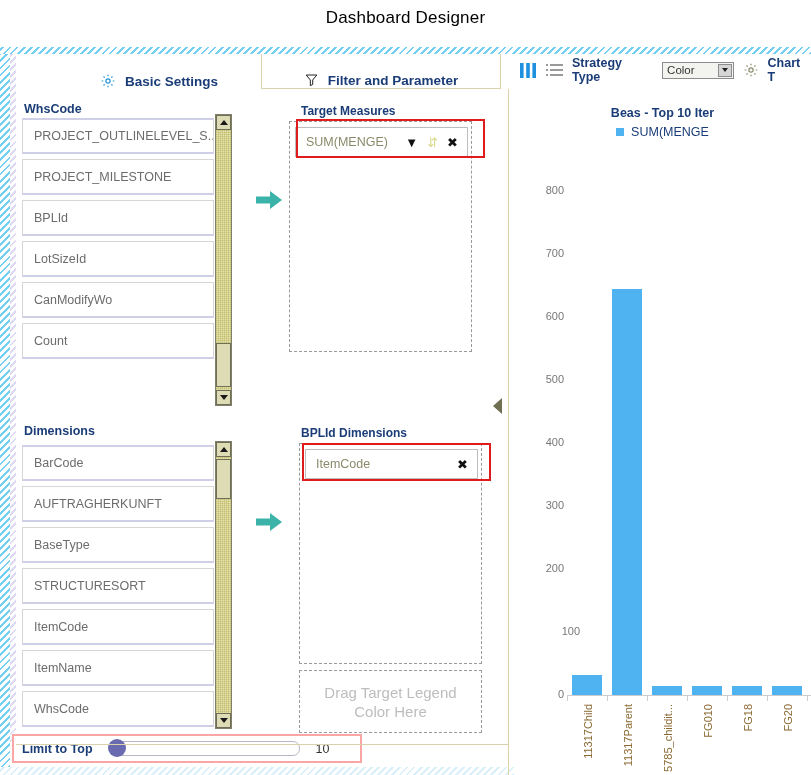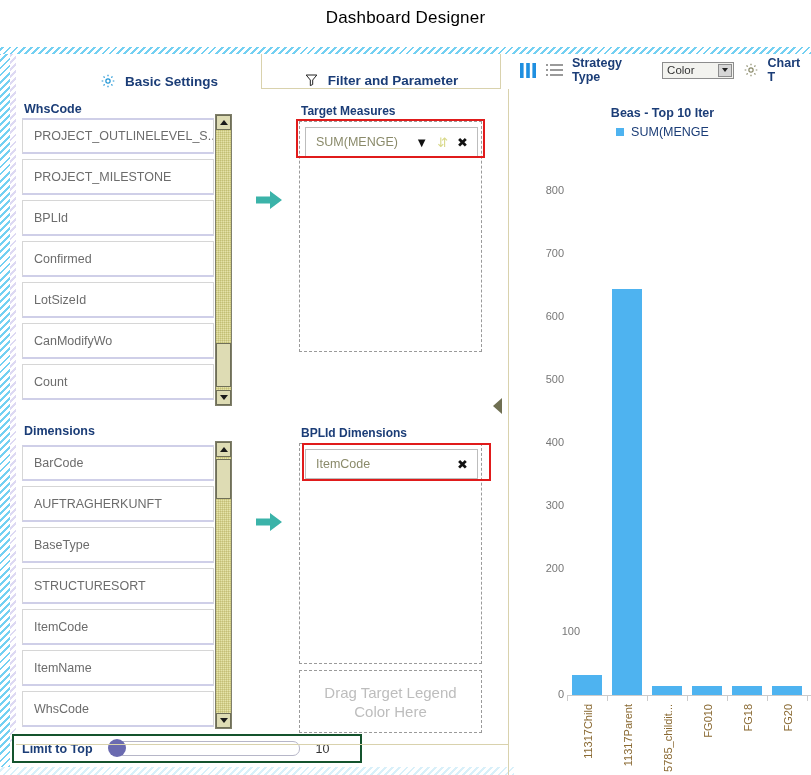--- a/index.html
+++ b/index.html
@@ -74,21 +74,21 @@
       align-items:center;justify-content:center;cursor:pointer;}
   .sb-thumb{position:absolute;left:0;width:15px;background:#dedcb4;
       border:1px solid #6f6f58;box-sizing:border-box;cursor:pointer;}
   .tri{width:0;height:0;}
   .tri-up{border-left:4px solid transparent;border-right:4px solid transparent;border-bottom:5px solid #1a1a1a;}
   .tri-dn{border-left:4px solid transparent;border-right:4px solid transparent;border-top:5px solid #1a1a1a;}
 
   
   .limitbox{
     position:absolute;left:12px;top:734px;width:350px;height:29px;
-    border:2px solid #14532d;box-sizing:border-box;background:#fff;
+    border:2px solid #fca5a5;box-sizing:border-box;background:#fff;
     display:flex;align-items:center;
   }
   .limit-label{font-size:12.5px;font-weight:bold;color:#1b3d77;margin-left:8px;}
   .slider{position:relative;margin-left:20px;width:185px;height:13px;
     border:1px solid #b6b6c8;border-radius:7px;background:#fff;}
   .slider-knob{position:absolute;left:-6px;top:-3px;width:18px;height:18px;
     border-radius:50%;background:#6a6ab0;cursor:pointer;}
   .limit-val{font-size:12.5px;color:#333;margin-left:16px;}
 
   
@@ -182,23 +182,20 @@
     <div class="li first">
         <span>PROJECT_OUTLINELEVEL_S...</span>
       </div>
     <div class="li">
         <span>PROJECT_MILESTONE</span>
       </div>
     <div class="li">
         <span>BPLId</span>
       </div>
     <div class="li">
-        <span>Confirmed</span>
-      </div>
-    <div class="li">
         <span>LotSizeId</span>
       </div>
     <div class="li">
         <span>CanModifyWo</span>
       </div>
     <div class="li">
         <span>Count</span>
       </div>
   </div>
 
@@ -254,21 +251,21 @@
       <div class="slider-knob"></div>
     </div>
     <div class="limit-val">10</div>
   </div>
 
   <div class="mid-divider"></div>
   <div class="mid-divider2"></div>
 
   <div class="mp-title" style="left:301px;top:104px;">Target Measures</div>
 
-  <div class="dropzone" style="left:299px;top:121px;width:183px;height:231px;">
+  <div class="dropzone" style="left:289px;top:121px;width:183px;height:231px;">
     <div class="chip" style="left:5px;top:5px;width:173px;">
       <span>SUM(MENGE)</span>
       <span class="sp"></span>
       <span class="ci">▼</span>
       <span class="ci" style="color:#d9d98a;">⇵</span>
       <span class="ci">✖</span>
     </div>
   </div>
   <div class="redbox" style="left:296px;top:119px;width:189px;height:39px;"></div>
 

